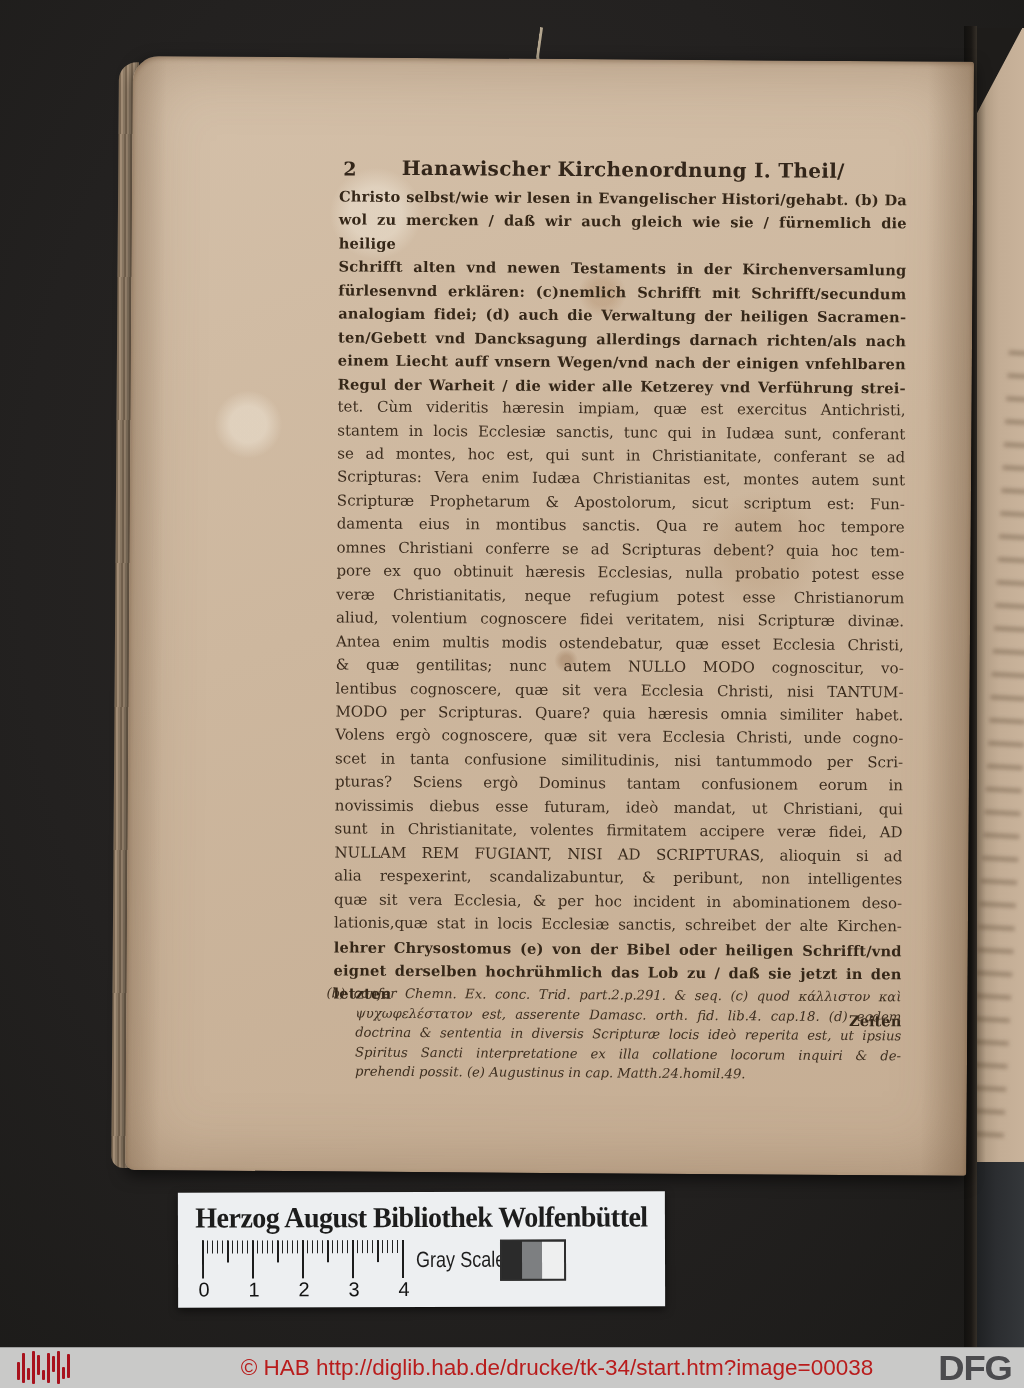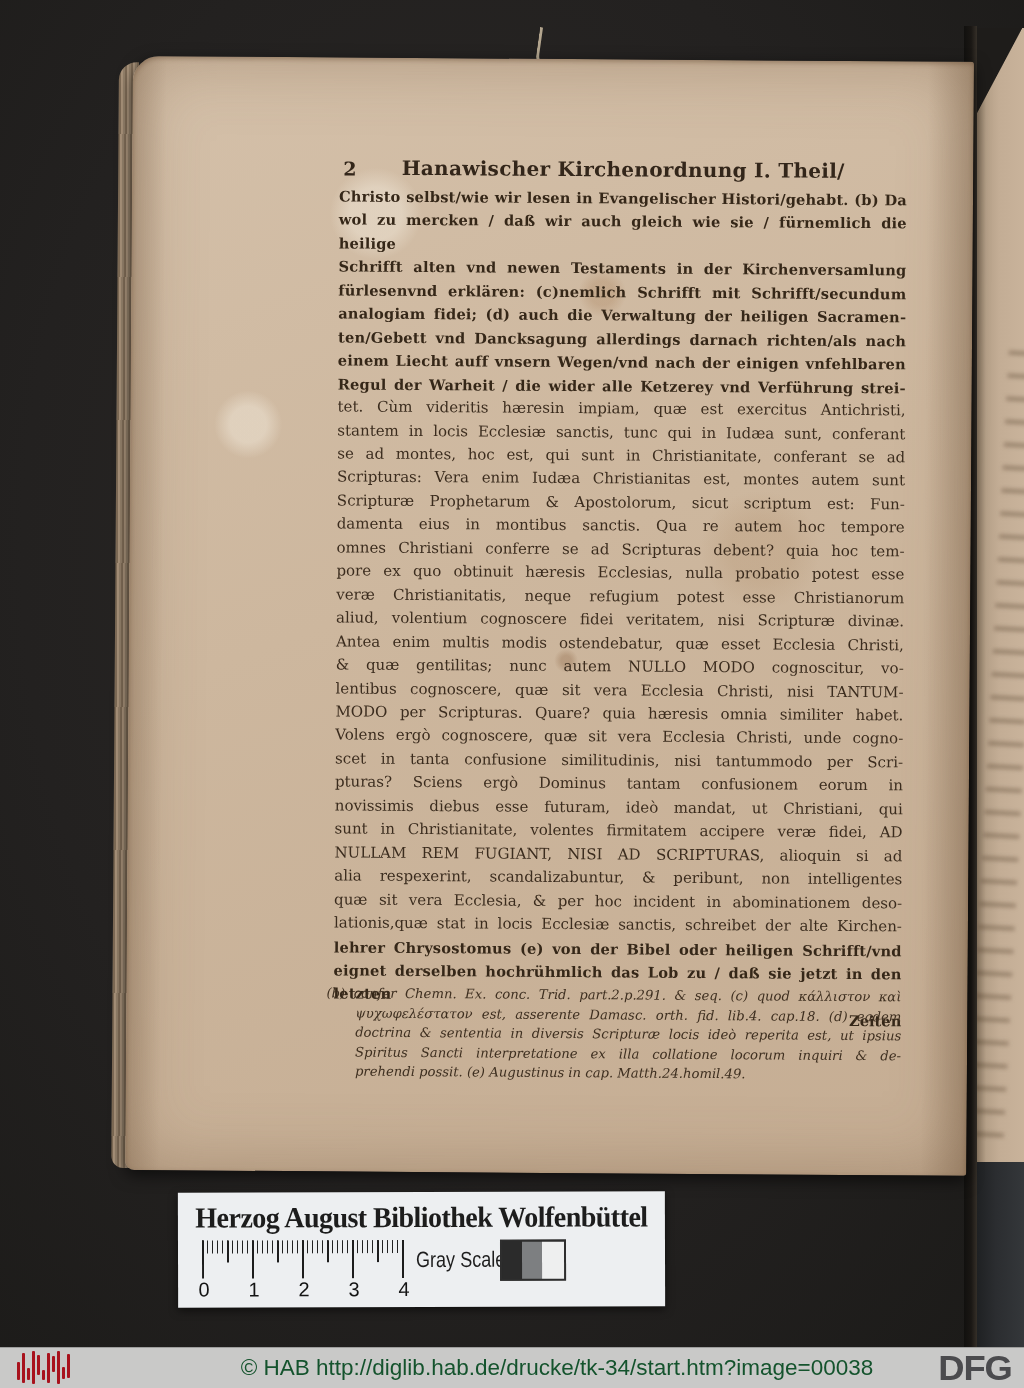--- a/index.html
+++ b/index.html
@@ -83,21 +83,21 @@
   .hab-logo span:nth-child(3){height:12px;margin-top:12px;}
   .hab-logo span:nth-child(4){height:33px;}
   .hab-logo span:nth-child(5){height:20px;margin-top:-6px;}
   .hab-logo span:nth-child(6){height:10px;margin-top:14px;}
   .hab-logo span:nth-child(7){height:30px;}
   .hab-logo span:nth-child(8){height:16px;margin-top:-8px;}
   .hab-logo span:nth-child(9){height:33px;}
   .hab-logo span:nth-child(10){height:12px;margin-top:10px;}
   .hab-logo span:nth-child(11){height:24px;margin-top:-4px;}
   .footer-url{position:absolute;left:90px;right:0;top:0;height:41px;line-height:41px;text-align:center;
-    font-family:"Liberation Sans",sans-serif;font-size:22.5px;color:#14532d;}
+    font-family:"Liberation Sans",sans-serif;font-size:22.5px;color:#b91c1c;}
   .dfg{position:absolute;right:12px;top:1px;font-family:"Liberation Sans",sans-serif;font-weight:900;
     font-size:35px;letter-spacing:-1px;color:#4b4b4e;transform:scaleX(1.04);transform-origin:right top;}
 </style>
 </head>
 <body>
 
 <div id="stage">
 
   <div class="leaf-edges"></div>
   <div class="gutter"></div>

